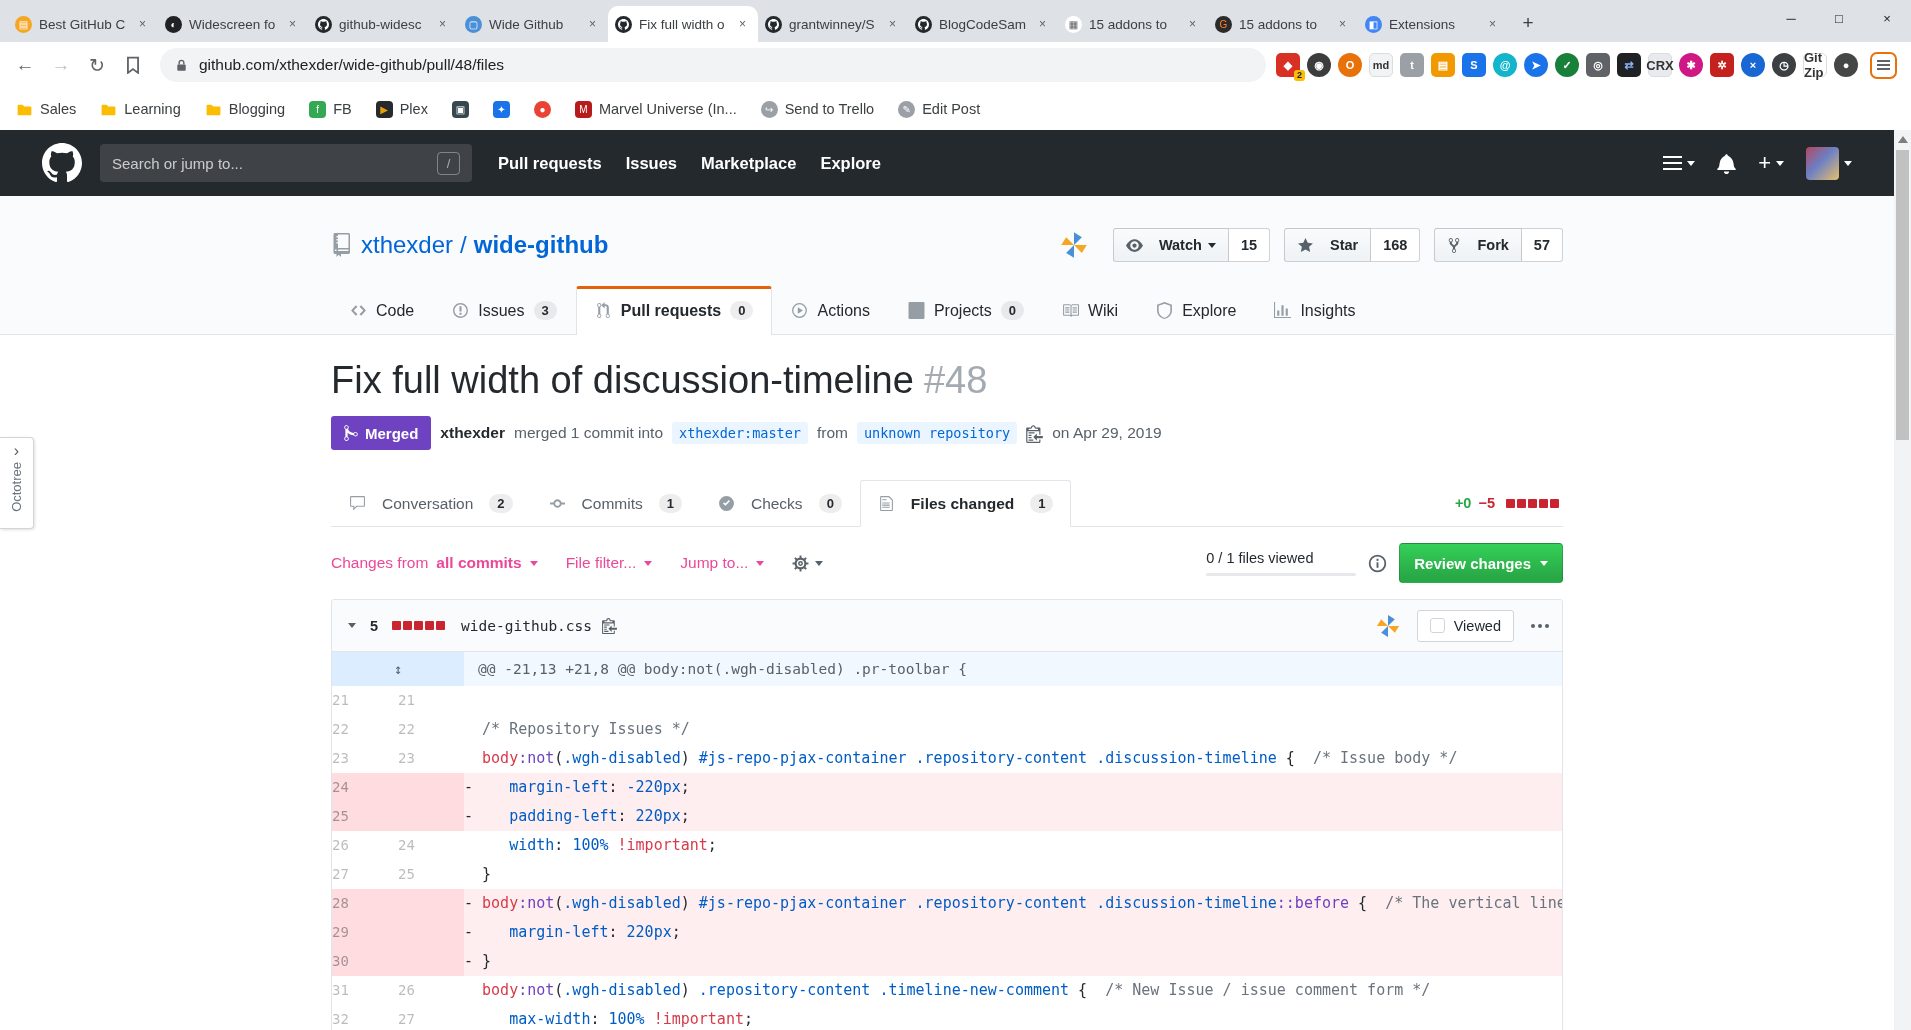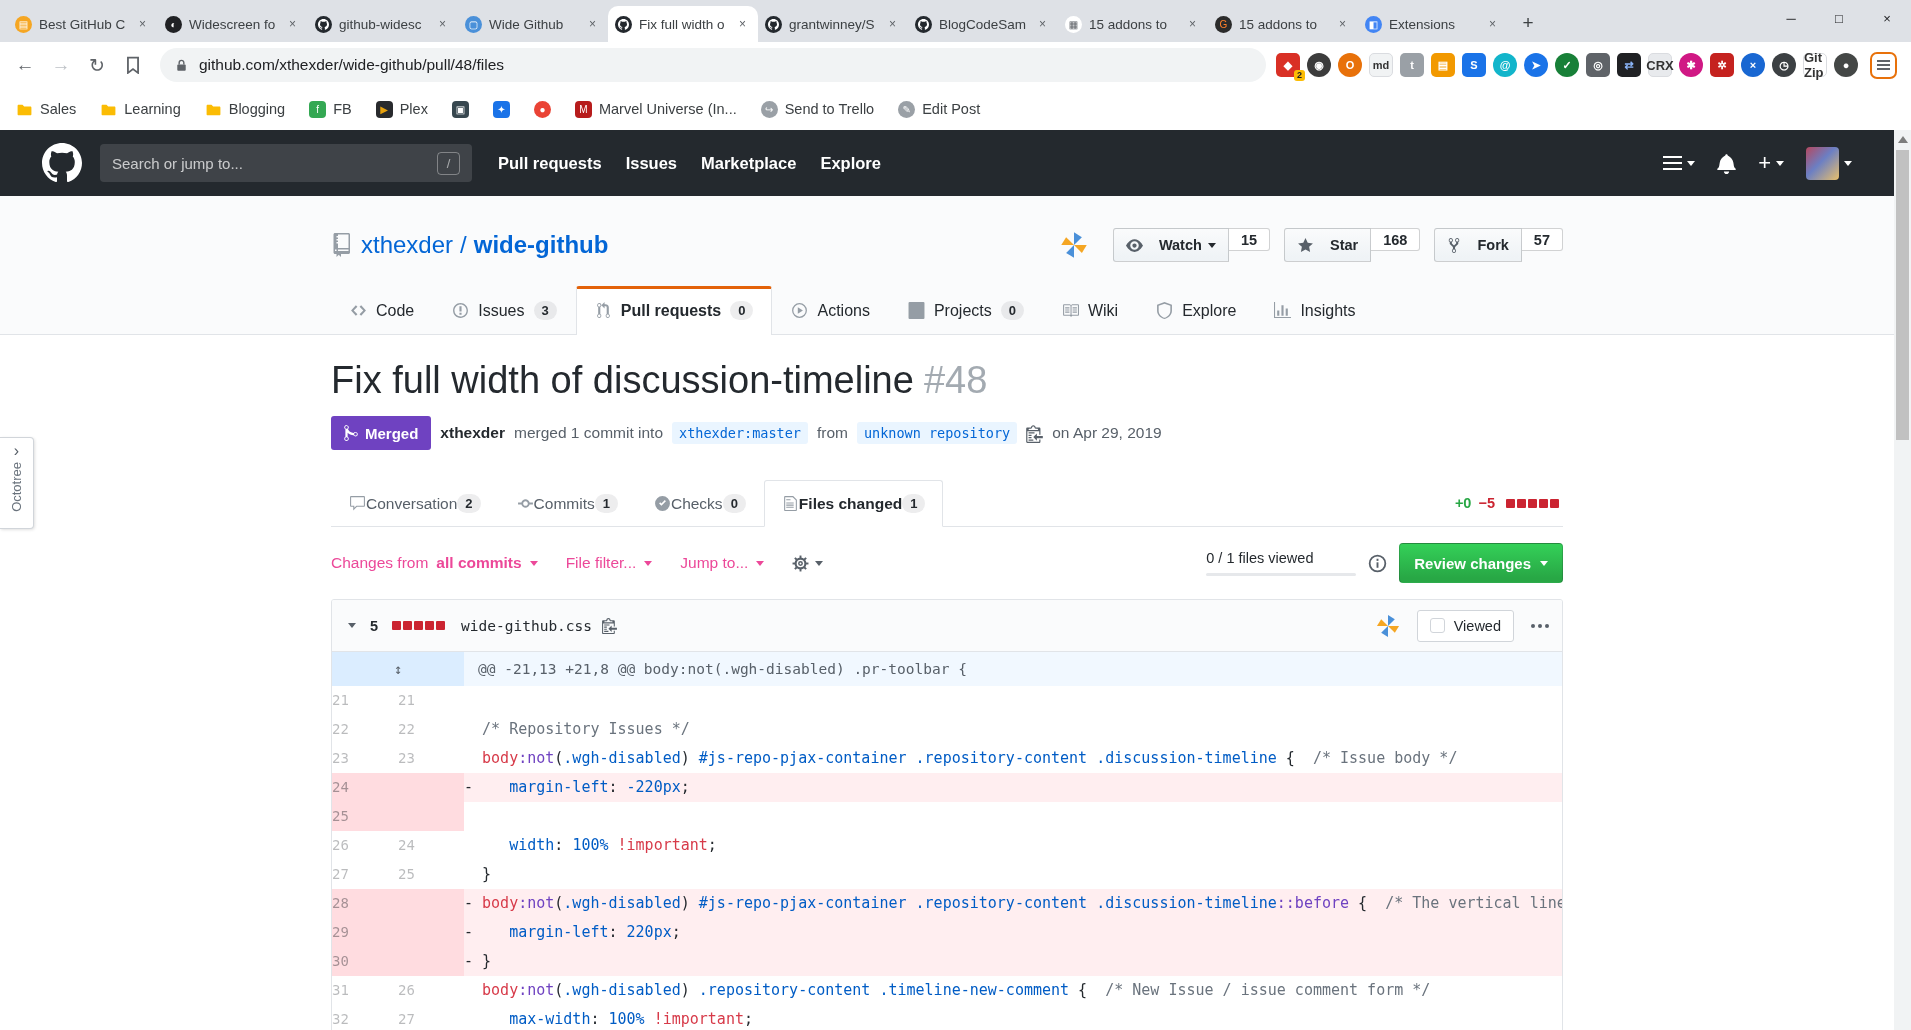--- a/index.html
+++ b/index.html
@@ -61,40 +61,40 @@
 .container{width:1232px;margin:0 auto;}
 .repoarea{background:#fafbfc;border-bottom:1px solid #e1e4e8;padding-top:32px;}
 .repotitle{display:flex;align-items:center;font-size:24px;color:#0366d6;}
 .repotitle svg{margin-right:10px;}
 .repotitle .sep{margin:0 7px;}
 .repotitle .rname{font-weight:600;}
 .repoactions{margin-left:auto;display:flex;align-items:center;gap:14px;}
 .btngroup{display:flex;font-size:14.5px;font-weight:600;color:#24292e;border-radius:17px;}
 .ghbtn{display:flex;align-items:center;gap:6px;padding:0 12px;height:34px;background:linear-gradient(-180deg,#fafbfc,#eff3f6 90%);border:1px solid rgba(27,31,35,.2);border-radius:3px 0 0 3px;}
 .ghbtn svg{fill:#586069;}
-.btncount{display:flex;align-items:center;padding:0 12px;height:23px;background:#fff;border:1px solid rgba(27,31,35,.2);border-left:none;border-radius:0 3px 3px 0;}
+.btncount{display:flex;align-items:center;padding:0 12px;height:34px;background:#fff;border:1px solid rgba(27,31,35,.2);border-left:none;border-radius:0 3px 3px 0;}
 .reponav{display:flex;margin-top:24px;}
 .rtab{display:flex;align-items:center;gap:9px;padding:14px 18px;font-size:16px;color:#24292e;border:1px solid transparent;border-bottom:none;}
 .rtab svg{fill:#959da5;}
 .rtab.active{background:#fff;border-color:#e1e4e8;border-top:3px solid #e36209;border-radius:3px 3px 0 0;font-weight:600;padding-top:11px;margin-bottom:-1px;}
 .counter{background:rgba(27,31,35,.08);border-radius:20px;padding:2px 8px;font-size:13px;font-weight:600;color:#24292e;}
 
 
 .prtitle{margin-top:24px;font-size:38px;font-weight:400;color:#24292e;}
 .prnum{color:#a3aab1;margin-left:10px;}
 .prmeta{display:flex;align-items:center;gap:9px;margin-top:14px;font-size:15.5px;color:#586069;}
 .statebadge{display:flex;align-items:center;gap:7px;background:#6f42c1;color:#fff;font-weight:600;padding:8px 13px;border-radius:3px;font-size:15px;}
 .statebadge svg{fill:#fff;}
 .boldname{font-weight:600;color:#24292e;}
 .ref{font-family:"DejaVu Sans Mono",monospace;font-size:13.5px;color:#0366d6;background:#eaf5ff;padding:3px 7px;border-radius:3px;}
 .clippy{fill:#586069;}
 
 
 .prtabs{display:flex;align-items:center;margin-top:30px;border-bottom:1px solid #e1e4e8;}
-.ptab{display:flex;align-items:center;gap:0;padding:13px 17px;font-size:15.5px;color:#586069;border:1px solid transparent;margin-bottom:-1px;}
+.ptab{display:flex;align-items:center;gap:16px;padding:13px 17px;font-size:15.5px;color:#586069;border:1px solid transparent;margin-bottom:-1px;}
 .ptab svg{fill:#959da5;}
 .ptab.active{background:#fff;border-color:#e1e4e8;border-bottom-color:#fff;border-radius:3px 3px 0 0;color:#24292e;font-weight:600;}
 .diffstat{margin-left:auto;display:flex;align-items:center;gap:3px;font-size:14.5px;font-weight:600;}
 .adds{color:#28a745;}
 .dels{color:#cb2431;margin:0 4px 0 4px;}
 .block{width:10px;height:10px;background:#cb2431;border-radius:1px;}
 
 
 .diffctrl{display:flex;align-items:center;margin-top:16px;gap:28px;font-size:15.5px;color:#24292e;}
 .ddl{display:flex;align-items:center;gap:8px;color:#ec4899;}
@@ -690,20 +690,21 @@
               <div class="dcode"><span> </span> <span class="tk-t">body</span><span class="tk-p">:not</span>(<span class="tk-s">.wgh-disabled</span>) <span class="tk-s">#js-repo-pjax-container</span> <span class="tk-s">.repository-content</span> <span class="tk-s">.discussion-timeline</span> {  <span class="tk-c">/* Issue body */</span></div>
             </div>
             <div class="drow del">
               <div class="dnum">24</div>
               <div class="dnum"></div>
               <div class="dcode"><span>-</span>    <span class="tk-pr">margin-left</span>: <span class="tk-n">-220px</span>;</div>
             </div>
             <div class="drow del">
               <div class="dnum">25</div>
               <div class="dnum"></div>
+              <div class="dcode"><span>-</span>    <span class="tk-pr">padding-left</span>: <span class="tk-n">220px</span>;</div>
             </div>
             <div class="drow">
               <div class="dnum">26</div>
               <div class="dnum">24</div>
               <div class="dcode"><span> </span>    <span class="tk-pr">width</span>: <span class="tk-n">100%</span> <span class="tk-k">!important</span>;</div>
             </div>
             <div class="drow">
               <div class="dnum">27</div>
               <div class="dnum">25</div>
               <div class="dcode"><span> </span> }</div>

